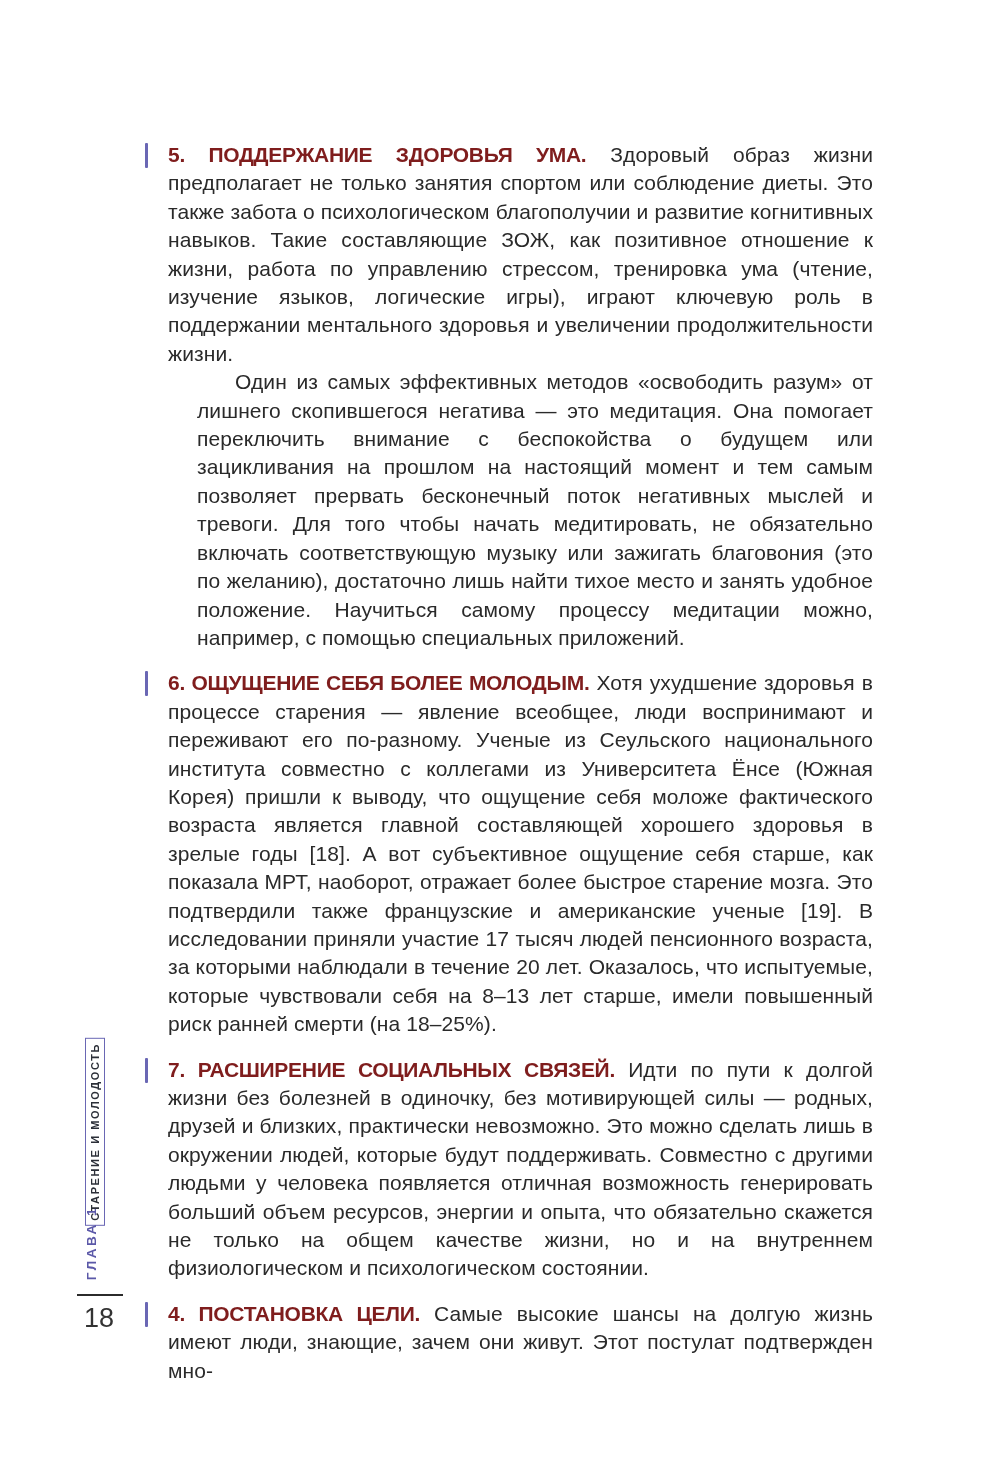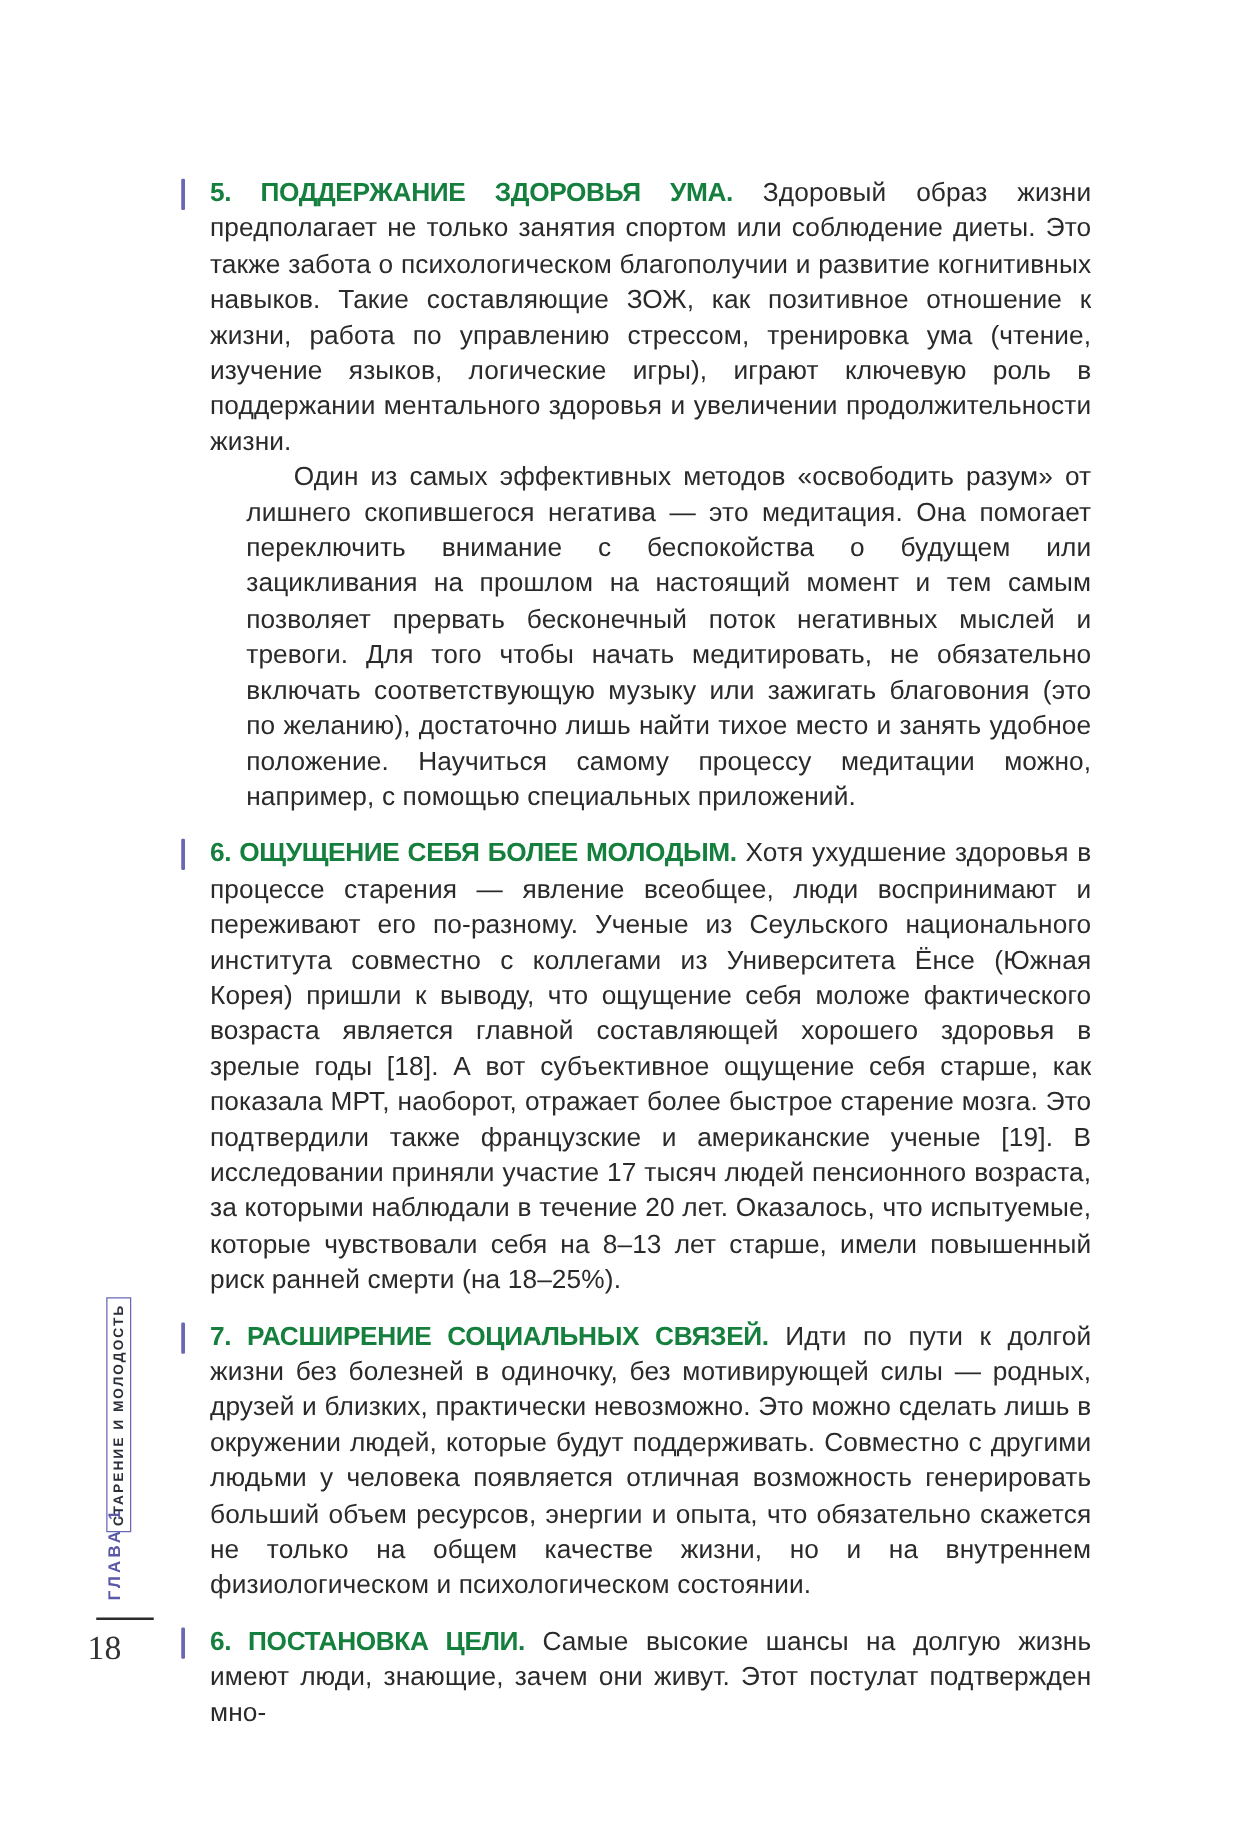--- a/index.html
+++ b/index.html
@@ -43,21 +43,21 @@
     font-size: 21px;
     line-height: 28.4px;
     text-align: justify;
     letter-spacing: 0.1px;
     color: #2a2a2a;
   }
   .p.indent { text-indent: 38px; margin-left: 29px; }
   .h {
     font-weight: 700;
     letter-spacing: -0.3px;
-    color: #15803d;
+    color: #7f1d1d;
   }
 
   
   .vert {
     writing-mode: vertical-rl;
     transform: rotate(180deg);
     white-space: nowrap;
   }
   .chapter-box {
     position: absolute;
@@ -82,27 +82,26 @@
   .folio-rule {
     position: absolute;
     left: 77px;
     top: 1294px;
     width: 46px;
     height: 2px;
     background: #2b2b2b;
   }
   .folio-number {
     position: absolute;
-    left: 70px;
+    left: 54px;
     top: 1303px;
     width: 60px;
-    text-align: left;
+    text-align: right;
     font-size: 27px;
     color: #333333;
-    font-family: Liberation Serif, serif;
   }
 </style>
 </head>
 <body>
 
 <div class="page">
 
   <div class="chapter-box vert">СТАРЕНИЕ И МОЛОДОСТЬ</div>
 
   <div class="chapter-label vert">ГЛАВА 1</div>
@@ -124,17 +123,17 @@
       <p class="p"><b class="h">6. ОЩУЩЕНИЕ СЕБЯ БОЛЕЕ МОЛОДЫМ.</b> <span>Хотя ухудшение здоровья в процессе старения — явление всеобщее, люди воспринимают и переживают его по-разному. Ученые из Сеульского национального института совместно с коллегами из Университета Ёнсе (Южная Корея) пришли к выводу, что ощущение себя моложе фактического возраста является главной составляющей хорошего здоровья в зрелые годы [18]. А вот субъективное ощущение себя старше, как показала МРТ, наоборот, отражает более быстрое старение мозга. Это подтвердили также французские и американские ученые [19]. В исследовании приняли участие 17 тысяч людей пенсионного возраста, за которыми наблюдали в течение 20 лет. Оказалось, что испытуемые, которые чувствовали себя на 8–13 лет старше, имели повышенный риск ранней смерти (на 18–25%).</span></p>
     </div>
 
     <div class="sec">
       <span class="accent-bar"></span>
       <p class="p"><b class="h">7. РАСШИРЕНИЕ СОЦИАЛЬНЫХ СВЯЗЕЙ.</b> <span>Идти по пути к долгой жизни без болезней в одиночку, без мотивирующей силы — родных, друзей и близких, практически невозможно. Это можно сделать лишь в окружении людей, которые будут поддерживать. Совместно с другими людьми у человека появляется отличная возможность генерировать больший объем ресурсов, энергии и опыта, что обязательно скажется не только на общем качестве жизни, но и на внутреннем физиологическом и психологическом состоянии.</span></p>
     </div>
 
     <div class="sec">
       <span class="accent-bar"></span>
-      <p class="p"><b class="h">6. ПОСТАНОВКА ЦЕЛИ.</b> <span>Самые высокие шансы на долгую жизнь имеют люди, знающие, зачем они живут. Этот постулат подтвержден мно-</span></p>
+      <p class="p"><b class="h">4. ПОСТАНОВКА ЦЕЛИ.</b> <span>Самые высокие шансы на долгую жизнь имеют люди, знающие, зачем они живут. Этот постулат подтвержден мно-</span></p>
     </div>
 
   </div>
 </div>
 
 </body></html>

